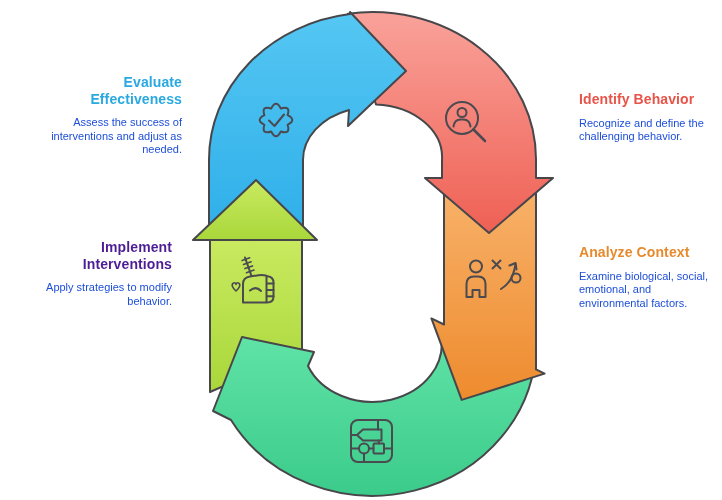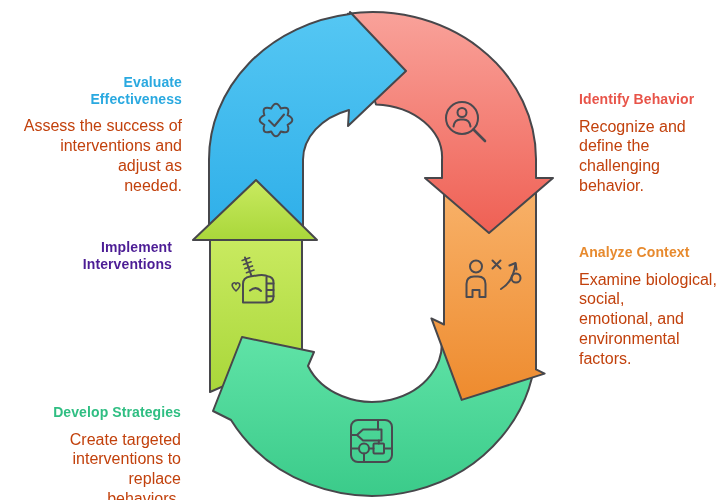--- a/index.html
+++ b/index.html
@@ -8,21 +8,21 @@
     background:#ffffff;font-family:"Liberation Sans",sans-serif;
   }
   #stage{position:absolute;left:4px;top:0;width:722px;height:360px;border-radius:23px;}
   svg{position:absolute;left:0;top:0;}
   .label{position:absolute;}
   .label .title{
     margin:0 0 9px 0;font-size:14px;font-weight:bold;line-height:1.18;
     white-space:pre-line;letter-spacing:.1px;
   }
   .label .desc{
-    margin:0;font-size:16px;line-height:1.24;color:#c2410c;white-space:pre-line;
+    margin:0;font-size:11px;line-height:1.24;color:#1d4ed8;white-space:pre-line;
   }
   .align-right{text-align:right;}
   .align-left{text-align:left;}
   .c-blue{color:#2aa9e0;}
   .c-red{color:#e85449;}
   .c-orange{color:#e78a2e;}
   .c-lime{color:#4c1d95;}
   .c-green{color:#2fbe82;}
   
   #label-evaluate{left:10px;top:74px;width:168px;}
@@ -135,22 +135,18 @@
 <div class="label align-left" id="label-analyze">
   <h3 class="title c-orange">Analyze Context</h3>
   <p class="desc">Examine biological, social,
 emotional, and
 environmental factors.</p>
 </div>
 
 <div class="label align-right" id="label-implement">
   <h3 class="title c-lime">Implement
 Interventions</h3>
+  <p class="desc">Apply strategies to modify
+behavior.</p>
 </div>
 
-<div class="label align-right" id="label-develop">
-  <h3 class="title c-green">Develop Strategies</h3>
-  <p class="desc">Create targeted
-interventions to replace
-behaviors.</p>
-</div>
 
 </div>
 
 </body></html>

